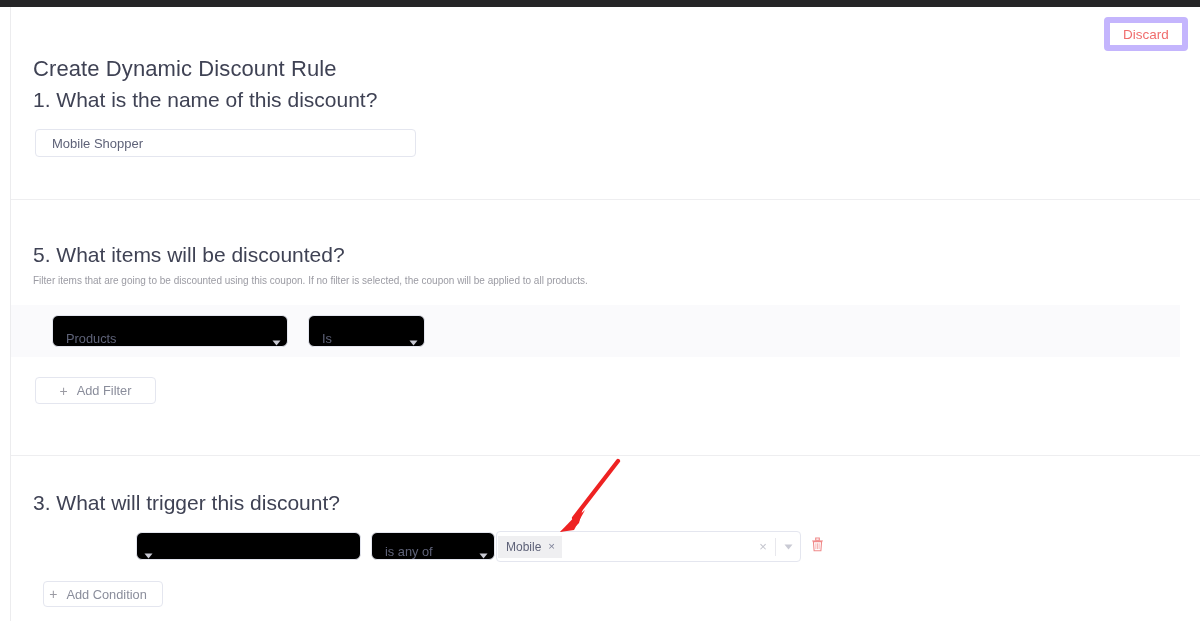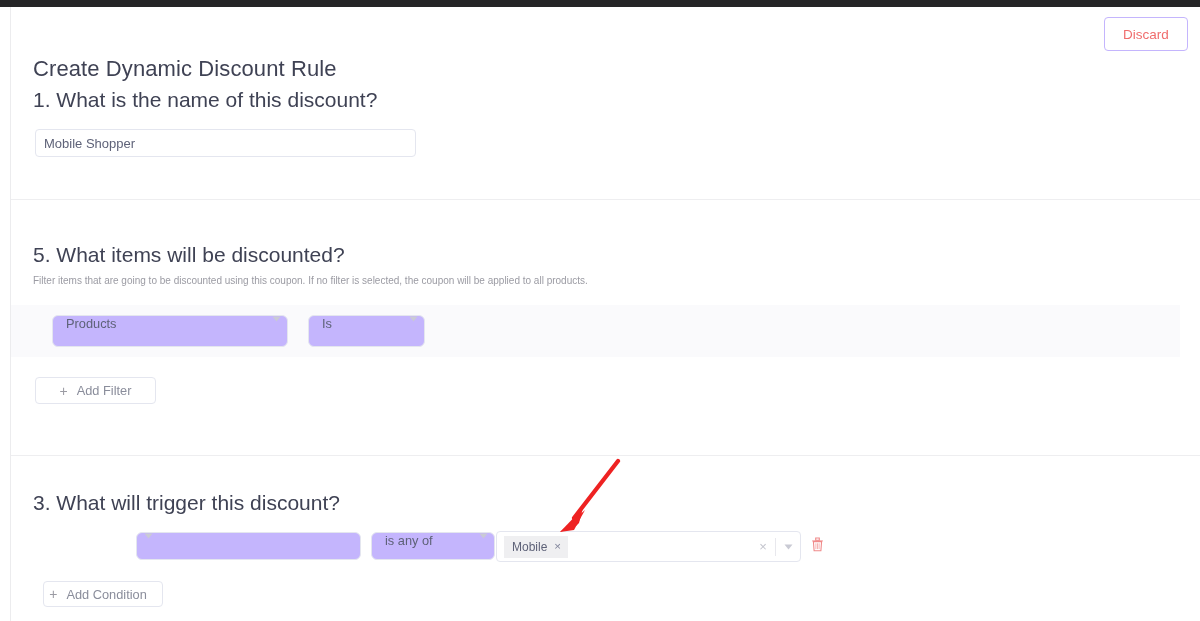--- a/index.html
+++ b/index.html
@@ -55,21 +55,21 @@
     letter-spacing: 0.1px;
     white-space: nowrap;
     margin-top: 36px;
   }
   .discard-button {
     position: absolute;
     right: 12px;
     top: 10px;
     width: 84px;
     height: 34px;
-    border: 1px solid #c4b5fd;
+    border: 6px solid #c4b5fd;
     border-radius: 4px;
     background: #ffffff;
     color: #f06d6d;
     font-size: 13.5px;
     font-family: "Liberation Sans", sans-serif;
     cursor: pointer;
     display: flex;
     align-items: center;
     justify-content: center;
     padding: 0;
@@ -97,32 +97,32 @@
 
   
   .text-input {
     position: absolute;
     border: 1px solid #e4e6ef;
     border-radius: 4px;
     background: #ffffff;
     font-size: 13px;
     color: #5e6278;
     font-family: "Liberation Sans", sans-serif;
-    padding: 0 8px;
+    padding: 0 16px;
     outline: none;
   }
   .text-input::placeholder { color: #a1a5b7; }
 
   .select-box {
     position: absolute;
     border: 1px solid #e4e6ef;
     border-radius: 6px;
-    background: #c4b5fd;
-    display: flex;
-    align-items: flex-start;
+    background: #000000;
+    display: flex;
+    align-items: flex-end;
     cursor: pointer;
   }
   .select-value {
     flex: 1 1 auto;
     font-size: 12.8px;
     color: #5e6278;
     padding-left: 13px;
     white-space: nowrap;
     overflow: hidden;
   }
@@ -181,21 +181,21 @@
     border-radius: 4px;
     background: #ffffff;
     display: flex;
     align-items: center;
   }
   .tag {
     display: inline-flex;
     align-items: center;
     gap: 7px;
     height: 22px;
-    margin-left: 7px;
+    margin-left: 1px;
     padding: 0 7px 0 8px;
     background: #efeff1;
     border-radius: 0;
   }
   .tag-label {
     font-size: 12px;
     color: #5e6278;
     white-space: nowrap;
   }
   .tag-x {

